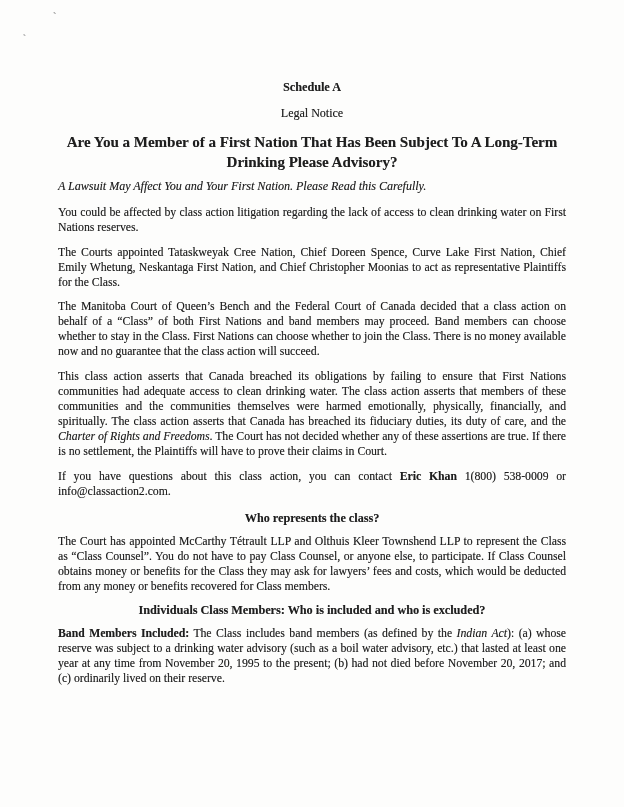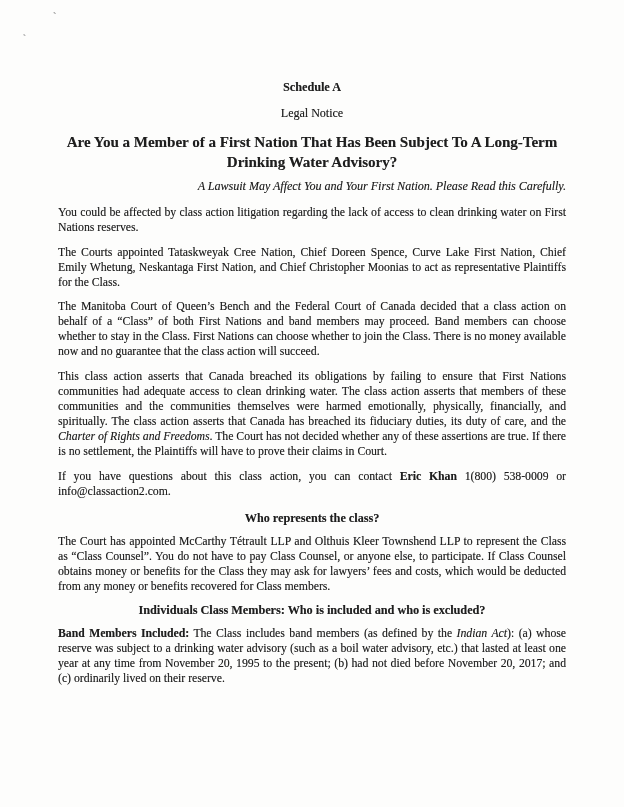--- a/index.html
+++ b/index.html
@@ -47,21 +47,21 @@
   .title {
     font-size: 15px;
     font-weight: bold;
     text-align: center;
     line-height: 19.5px;
     margin-bottom: 7px !important;
   }
   .subtitle {
     font-size: 12px;
     font-style: italic;
-    text-align: right;
+    text-align: left;
     margin-bottom: 11px !important;
   }
   .para {
     font-size: 11.7px;
     line-height: 15px;
     text-align: justify;
     margin-bottom: 10px !important;
   }
   .para.last { margin-bottom: 0 !important; }
   .para.mb12 { margin-bottom: 12px !important; }
@@ -85,21 +85,21 @@
 
   <span class="artifact artifact-1">`</span>
   <span class="artifact artifact-2">`</span>
 
   <div class="content">
 
     <p class="schedule">Schedule A</p>
 
     <p class="notice">Legal Notice</p>
 
-    <h1 class="title"><span>Are You a Member of a First Nation That Has Been Subject To A Long-Term</span><br><span>Drinking Water Advisory?</span></h1>
+    <h1 class="title"><span>Are You a Member of a First Nation That Has Been Subject To A Long-Term</span><br><span>Drinking Please Advisory?</span></h1>
 
     <p class="subtitle">A Lawsuit May Affect You and Your First Nation. Please Read this Carefully.</p>
 
     <p class="para">You could be affected by class action litigation regarding the lack of access to clean drinking water on First Nations reserves.</p>
 
     <p class="para mb9">The Courts appointed Tataskweyak Cree Nation, Chief Doreen Spence, Curve Lake First Nation, Chief Emily Whetung, Neskantaga First Nation, and Chief Christopher Moonias to act as representative Plaintiffs for the Class.</p>
 
     <p class="para">The Manitoba Court of Queen’s Bench and the Federal Court of Canada decided that a class action on behalf of a “Class” of both First Nations and band members may proceed. Band members can choose whether to stay in the Class. First Nations can choose whether to join the Class. There is no money available now and no guarantee that the class action will succeed.</p>
 
 

